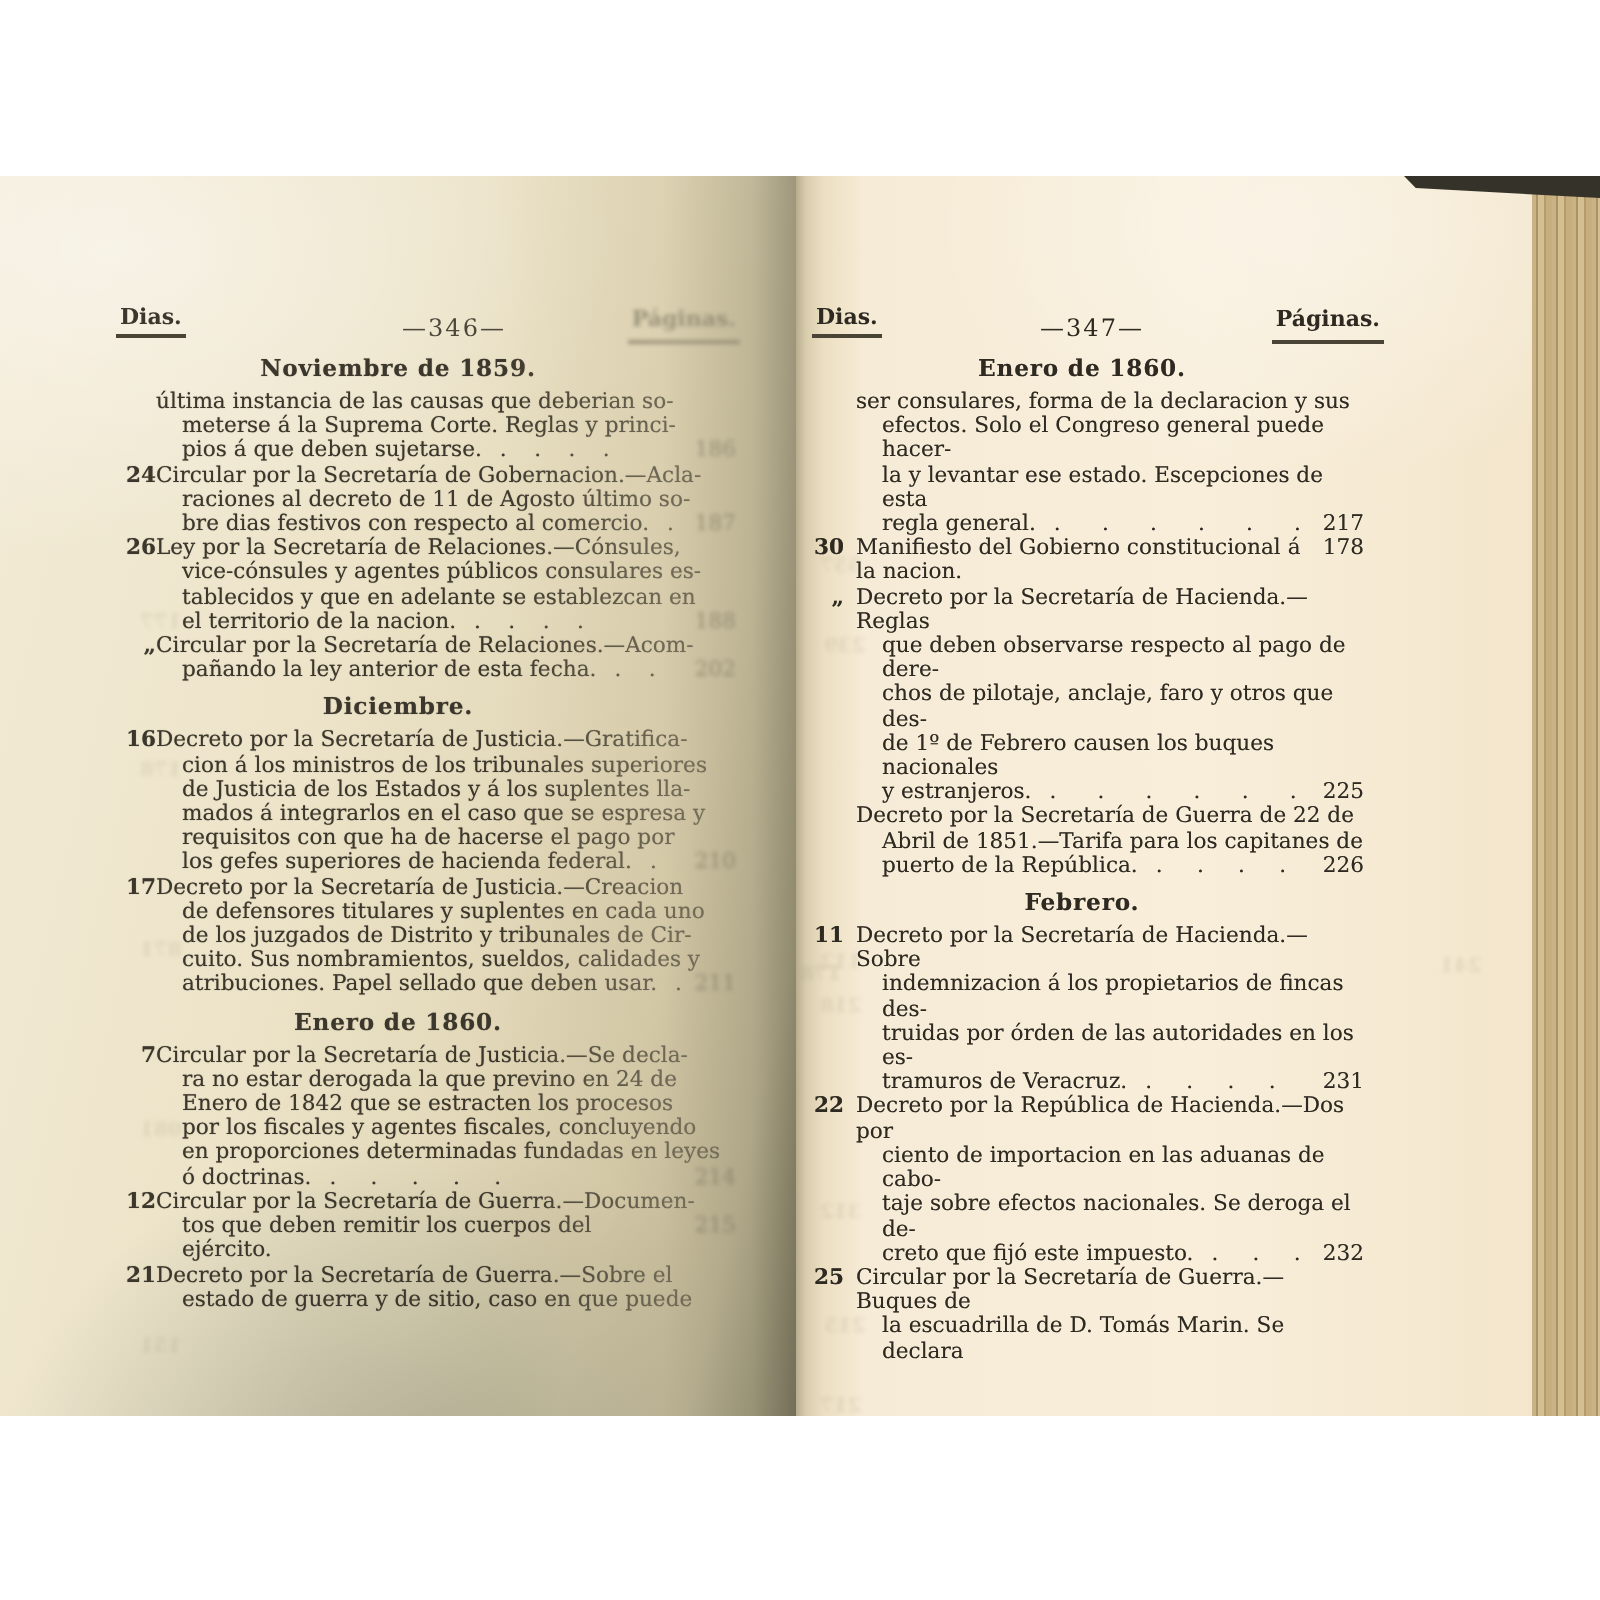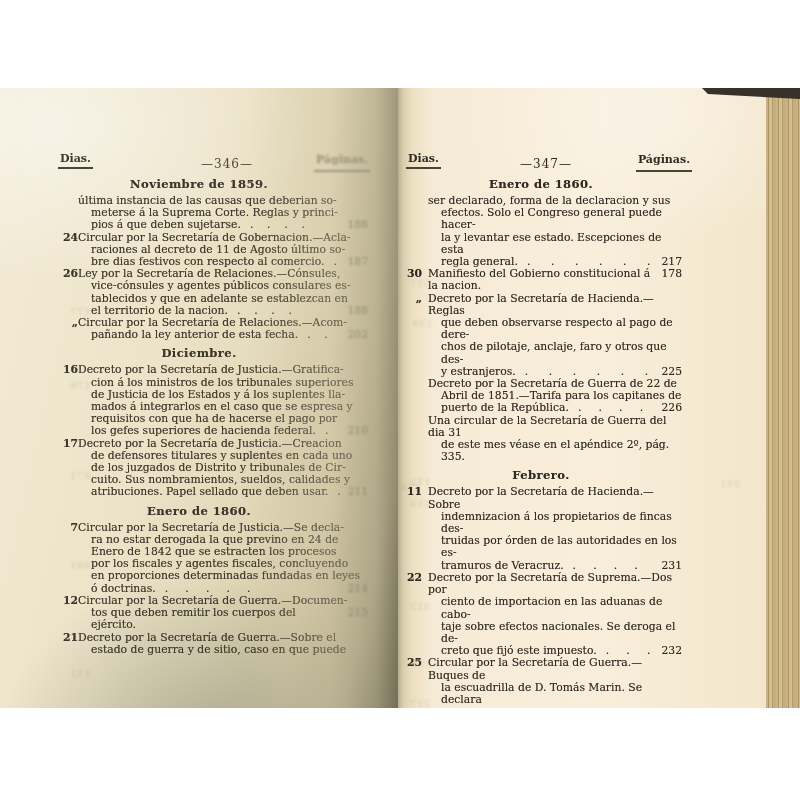--- a/index.html
+++ b/index.html
@@ -222,21 +222,21 @@
     <div class="hdr">
       <span class="days">Dias.</span>
       <span class="folio">—347—</span>
       <span class="pgs">Páginas.</span>
     </div>
     <div class="bodytext">
         <div class="section-heading">Enero de 1860.</div>
         <div class="entry-row">
           <span class="entry-day"></span>
           <div class="entry-lines">
-            <div class="entry-line first">ser declarado, forma de la declaracion y sus</div>
+            <div class="entry-line first">ser consulares, forma de la declaracion y sus</div>
             <div class="entry-line">efectos. Solo el Congreso general puede hacer-</div>
             <div class="entry-line">la y levantar ese estado. Escepciones de esta</div>
             <div class="entry-last">
               <span>regla general.</span>
               <span class="dot-leader">.      .      .      .      .      .</span>
               <span class="entry-page">217</span>
             </div>
           </div>
         </div>
         <div class="entry-row">
@@ -247,66 +247,58 @@
               <span class="entry-page">178</span>
             </div>
           </div>
         </div>
         <div class="entry-row">
           <span class="entry-day">„</span>
           <div class="entry-lines">
             <div class="entry-line first">Decreto por la Secretaría de Hacienda.—Reglas</div>
             <div class="entry-line">que deben observarse respecto al pago de dere-</div>
             <div class="entry-line">chos de pilotaje, anclaje, faro y otros que des-</div>
+            <div class="entry-line">de 1º de Febrero causen los buques nacionales</div>
             <div class="entry-last">
               <span>y estranjeros.</span>
               <span class="dot-leader">.      .      .      .      .      .</span>
               <span class="entry-page">225</span>
             </div>
           </div>
         </div>
         <div class="entry-row">
           <span class="entry-day"></span>
           <div class="entry-lines">
             <div class="entry-line first">Decreto por la Secretaría de Guerra de 22 de</div>
             <div class="entry-line">Abril de 1851.—Tarifa para los capitanes de</div>
             <div class="entry-last">
               <span>puerto de la República.</span>
               <span class="dot-leader">.     .     .     .</span>
               <span class="entry-page">226</span>
             </div>
           </div>
         </div>
-        <div class="entry-row">
-          <span class="entry-day"></span>
-          <div class="entry-lines">
-            <div class="entry-line first">Una circular de la Secretaría de Guerra del dia 31</div>
-            <div class="entry-last">
-              <span>de este mes véase en el apéndice 2º, pág. 335.</span>
-            </div>
-          </div>
-        </div>
         <div class="section-heading">Febrero.</div>
         <div class="entry-row">
           <span class="entry-day">11</span>
           <div class="entry-lines">
             <div class="entry-line first">Decreto por la Secretaría de Hacienda.—Sobre</div>
             <div class="entry-line">indemnizacion á los propietarios de fincas des-</div>
             <div class="entry-line">truidas por órden de las autoridades en los es-</div>
             <div class="entry-last">
               <span>tramuros de Veracruz.</span>
               <span class="dot-leader">.     .     .     .</span>
               <span class="entry-page">231</span>
             </div>
           </div>
         </div>
         <div class="entry-row">
           <span class="entry-day">22</span>
           <div class="entry-lines">
-            <div class="entry-line first">Decreto por la Secretaría de Suprema.—Dos por</div>
+            <div class="entry-line first">Decreto por la República de Hacienda.—Dos por</div>
             <div class="entry-line">ciento de importacion en las aduanas de cabo-</div>
             <div class="entry-line">taje sobre efectos nacionales. Se deroga el de-</div>
             <div class="entry-last">
               <span>creto que fijó este impuesto.</span>
               <span class="dot-leader">.     .     .</span>
               <span class="entry-page">232</span>
             </div>
           </div>
         </div>
         <div class="entry-row">

